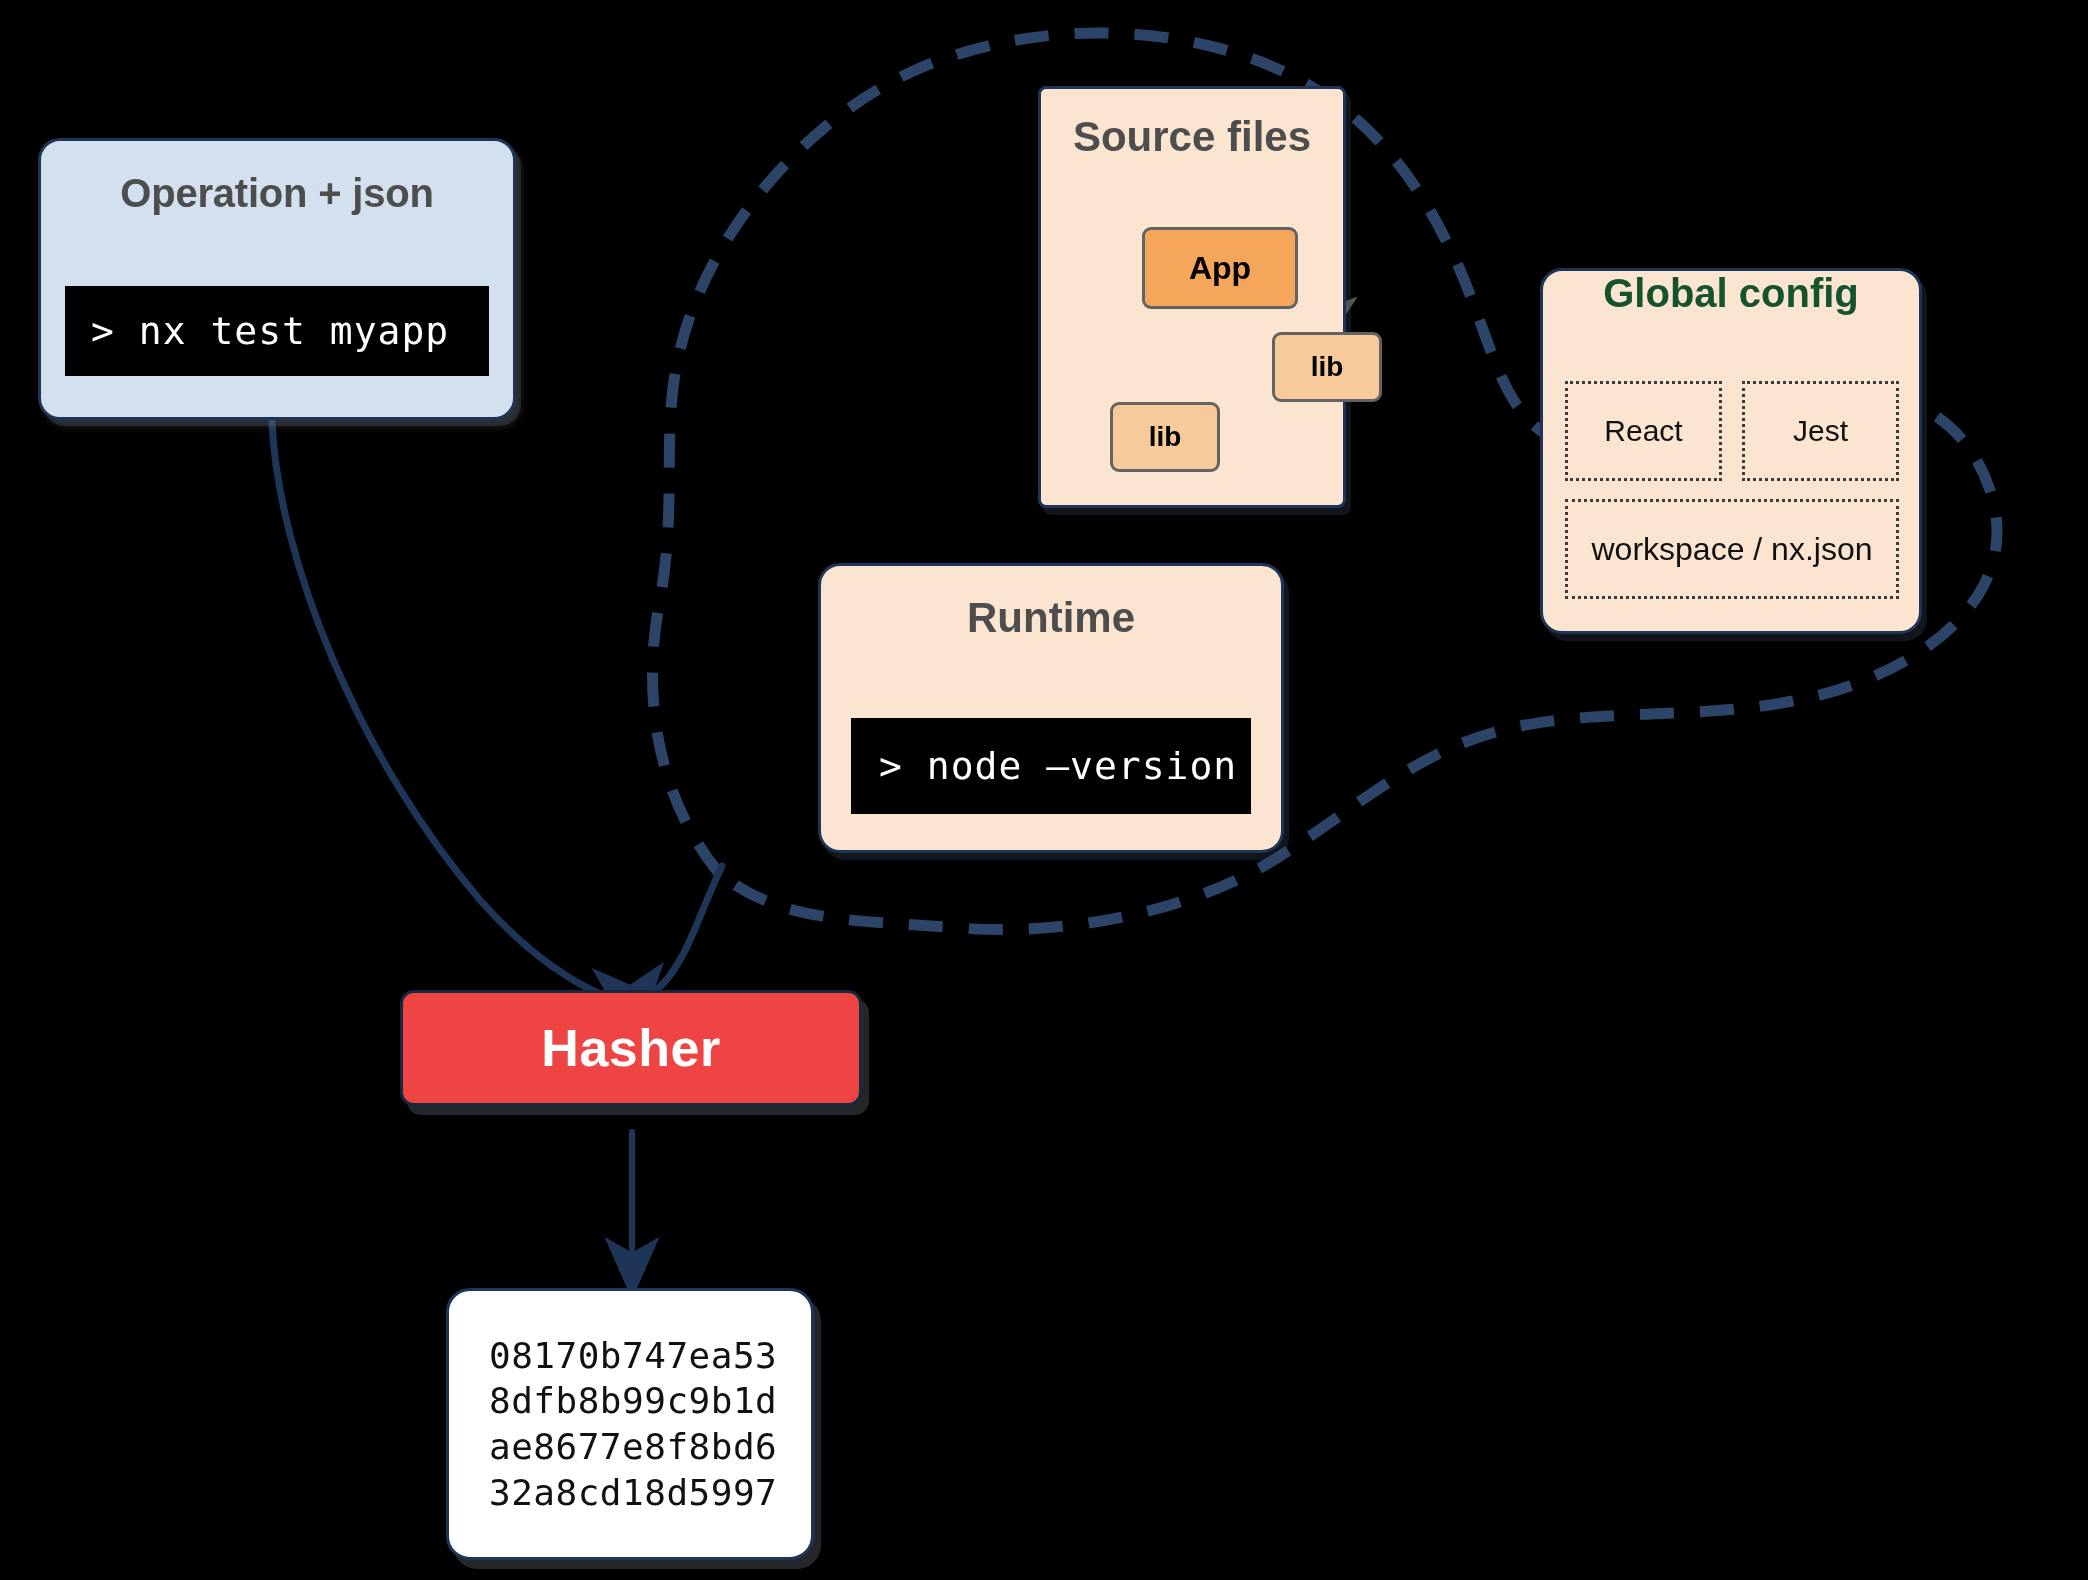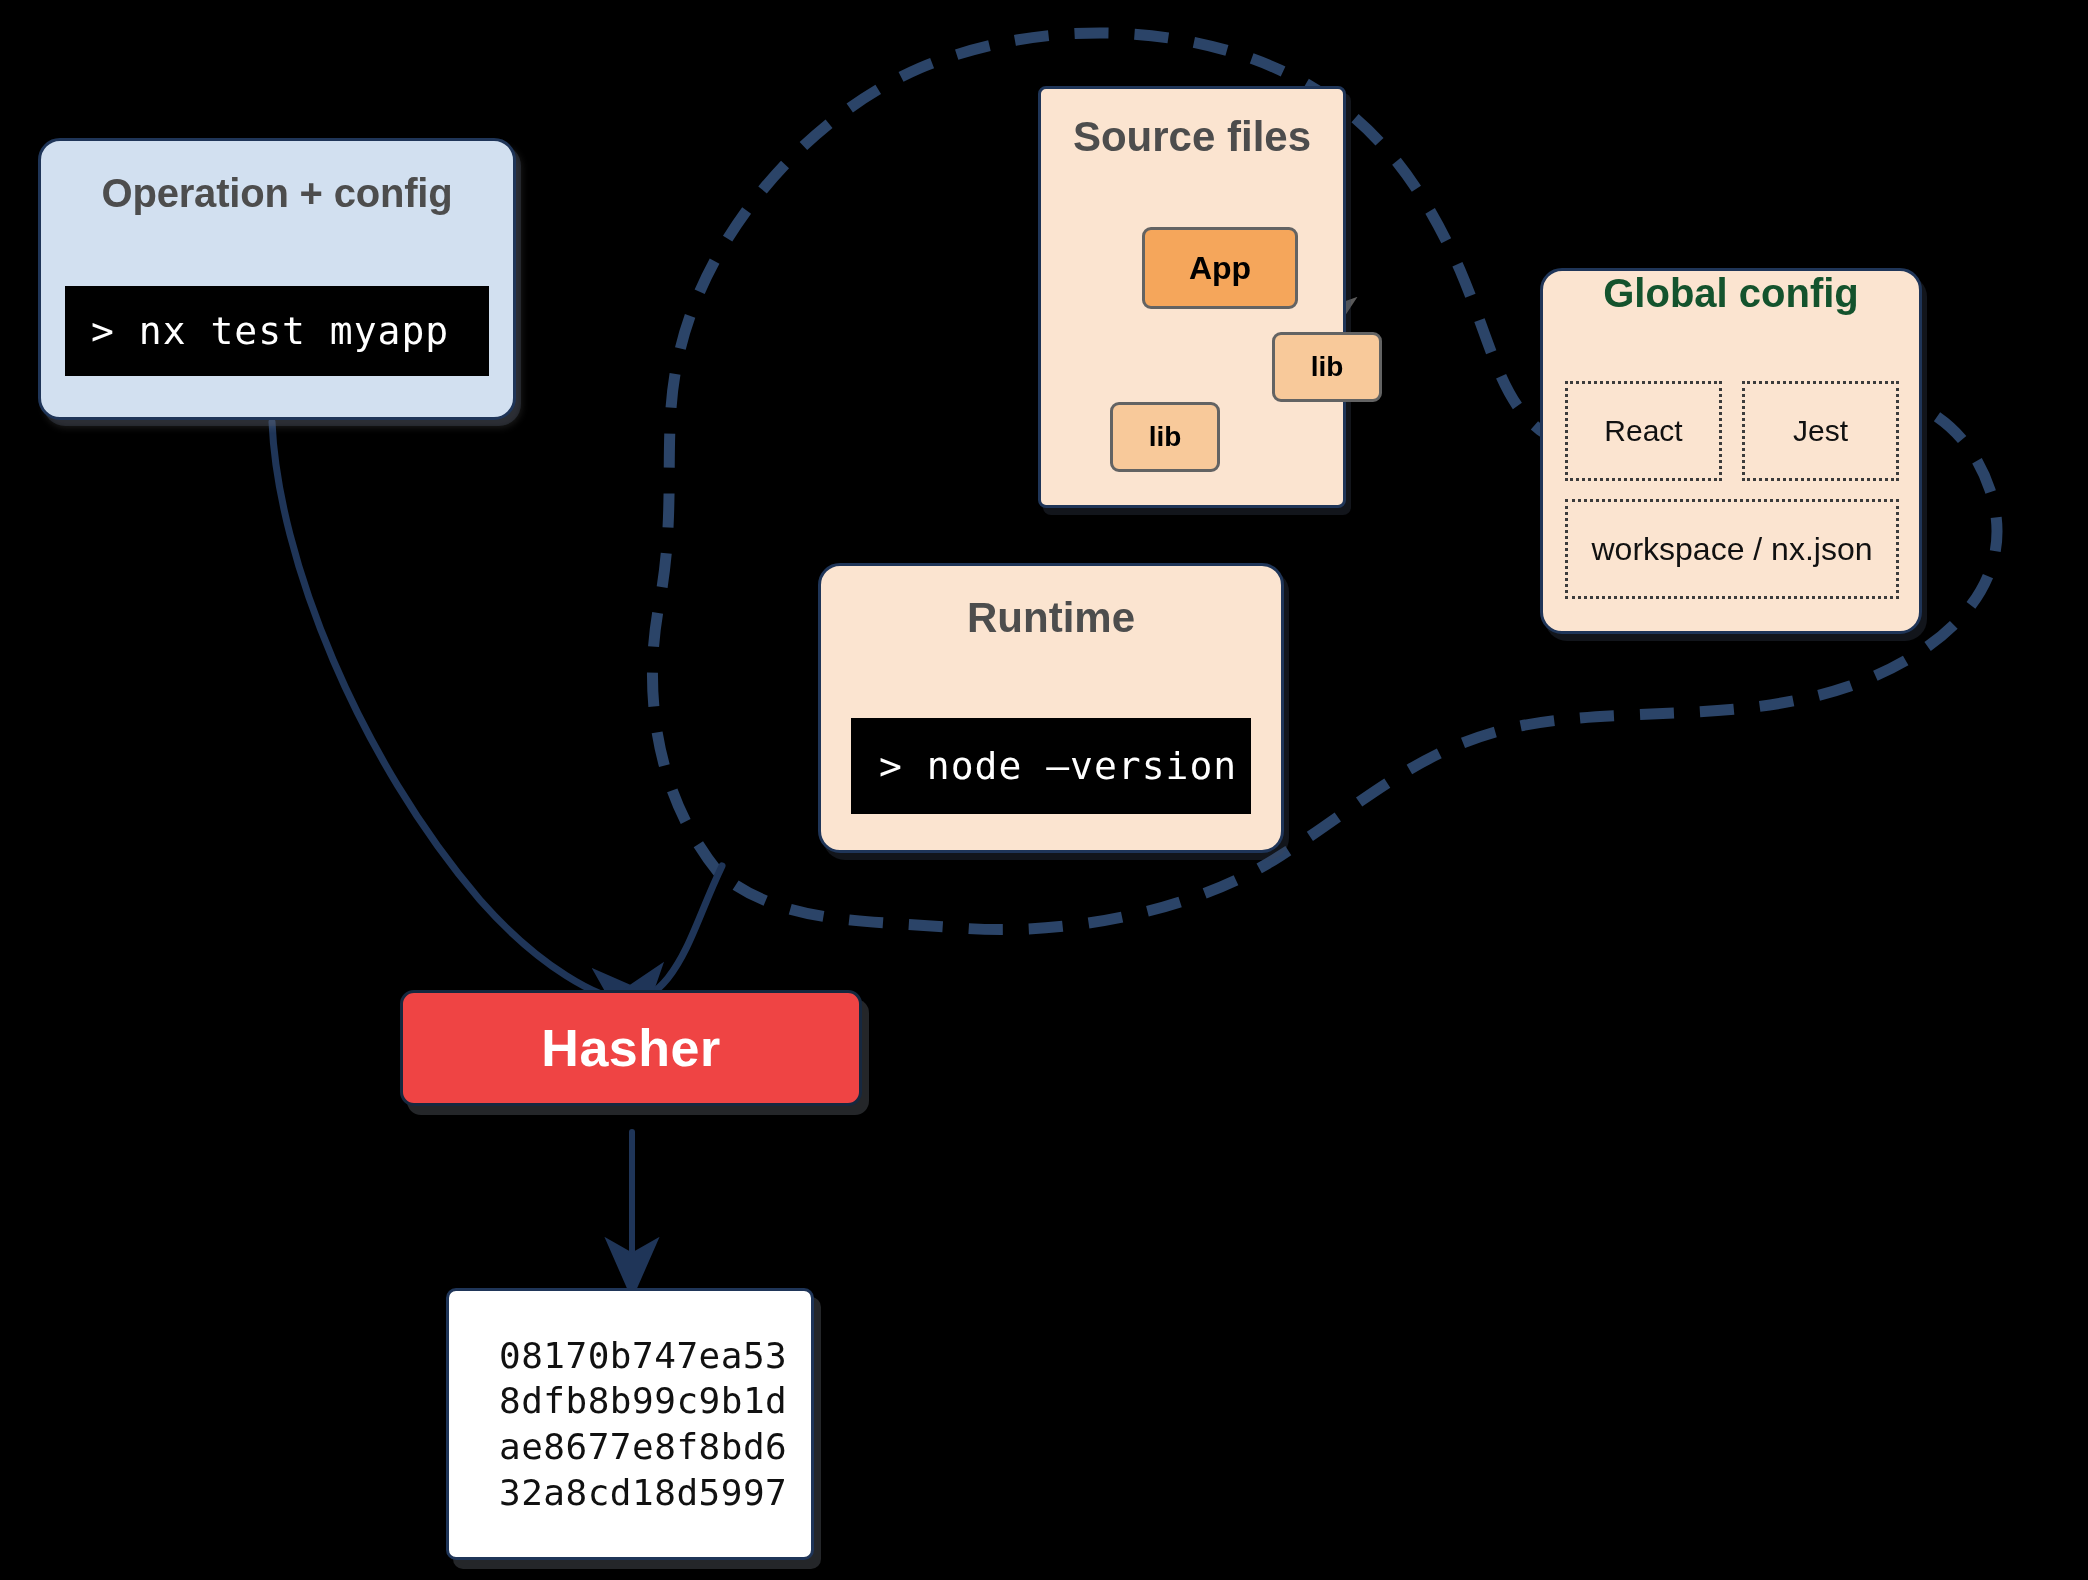--- a/index.html
+++ b/index.html
@@ -226,26 +226,26 @@
   }
 
   
   #hash-box {
     left: 446px;
     top: 1288px;
     width: 368px;
     height: 272px;
     background: #ffffff;
     border: 3px solid #1f3558;
-    border-radius: 10px;
+    border-radius: 24px;
     box-shadow: 7px 9px 0 rgba(120,125,135,0.30);
     display: flex;
     flex-direction: column;
     justify-content: center;
-    padding-left: 50px;
+    padding-left: 40px;
     box-sizing: border-box;
   }
   .hash-line {
     font-family: "DejaVu Sans Mono", "Liberation Mono", monospace;
     font-size: 36px;
     line-height: 1.27;
     color: #111111;
     letter-spacing: 0.5px;
   }
 </style>
@@ -287,21 +287,21 @@
              C 700 912, 690 950, 668 978
              C 655 994, 645 998, 634 1000" fill="none" stroke="#1f3558" stroke-width="7" stroke-linecap="round" marker-end="url(#arrow-navy)"></path>
 
     <path d="M 632 1132 L 632 1268" fill="none" stroke="#1f3558" stroke-width="6" stroke-linecap="round" marker-end="url(#arrow-navy)"></path>
 
     <path d="M 1300 264 C 1330 270, 1336 292, 1332 318" fill="none" stroke="#5a5a5a" stroke-width="5" stroke-linecap="round" marker-end="url(#arrow-gray)"></path>
     <path d="M 1214 312 C 1218 350, 1186 360, 1170 388" fill="none" stroke="#5a5a5a" stroke-width="5" stroke-linecap="round" marker-end="url(#arrow-gray)"></path>
   </svg>
 
   <div class="node" id="op-box">
-    <div id="op-title">Operation + config</div>
+    <div id="op-title">Operation + json</div>
     <div class="term" id="op-term">
       <span>&gt; nx test myapp</span>
     </div>
   </div>
 
   <div class="node" id="src-box">
     <div class="panel-title">Source files</div>
   </div>
   <div class="gnode" id="node-app">
     <span>App</span>

